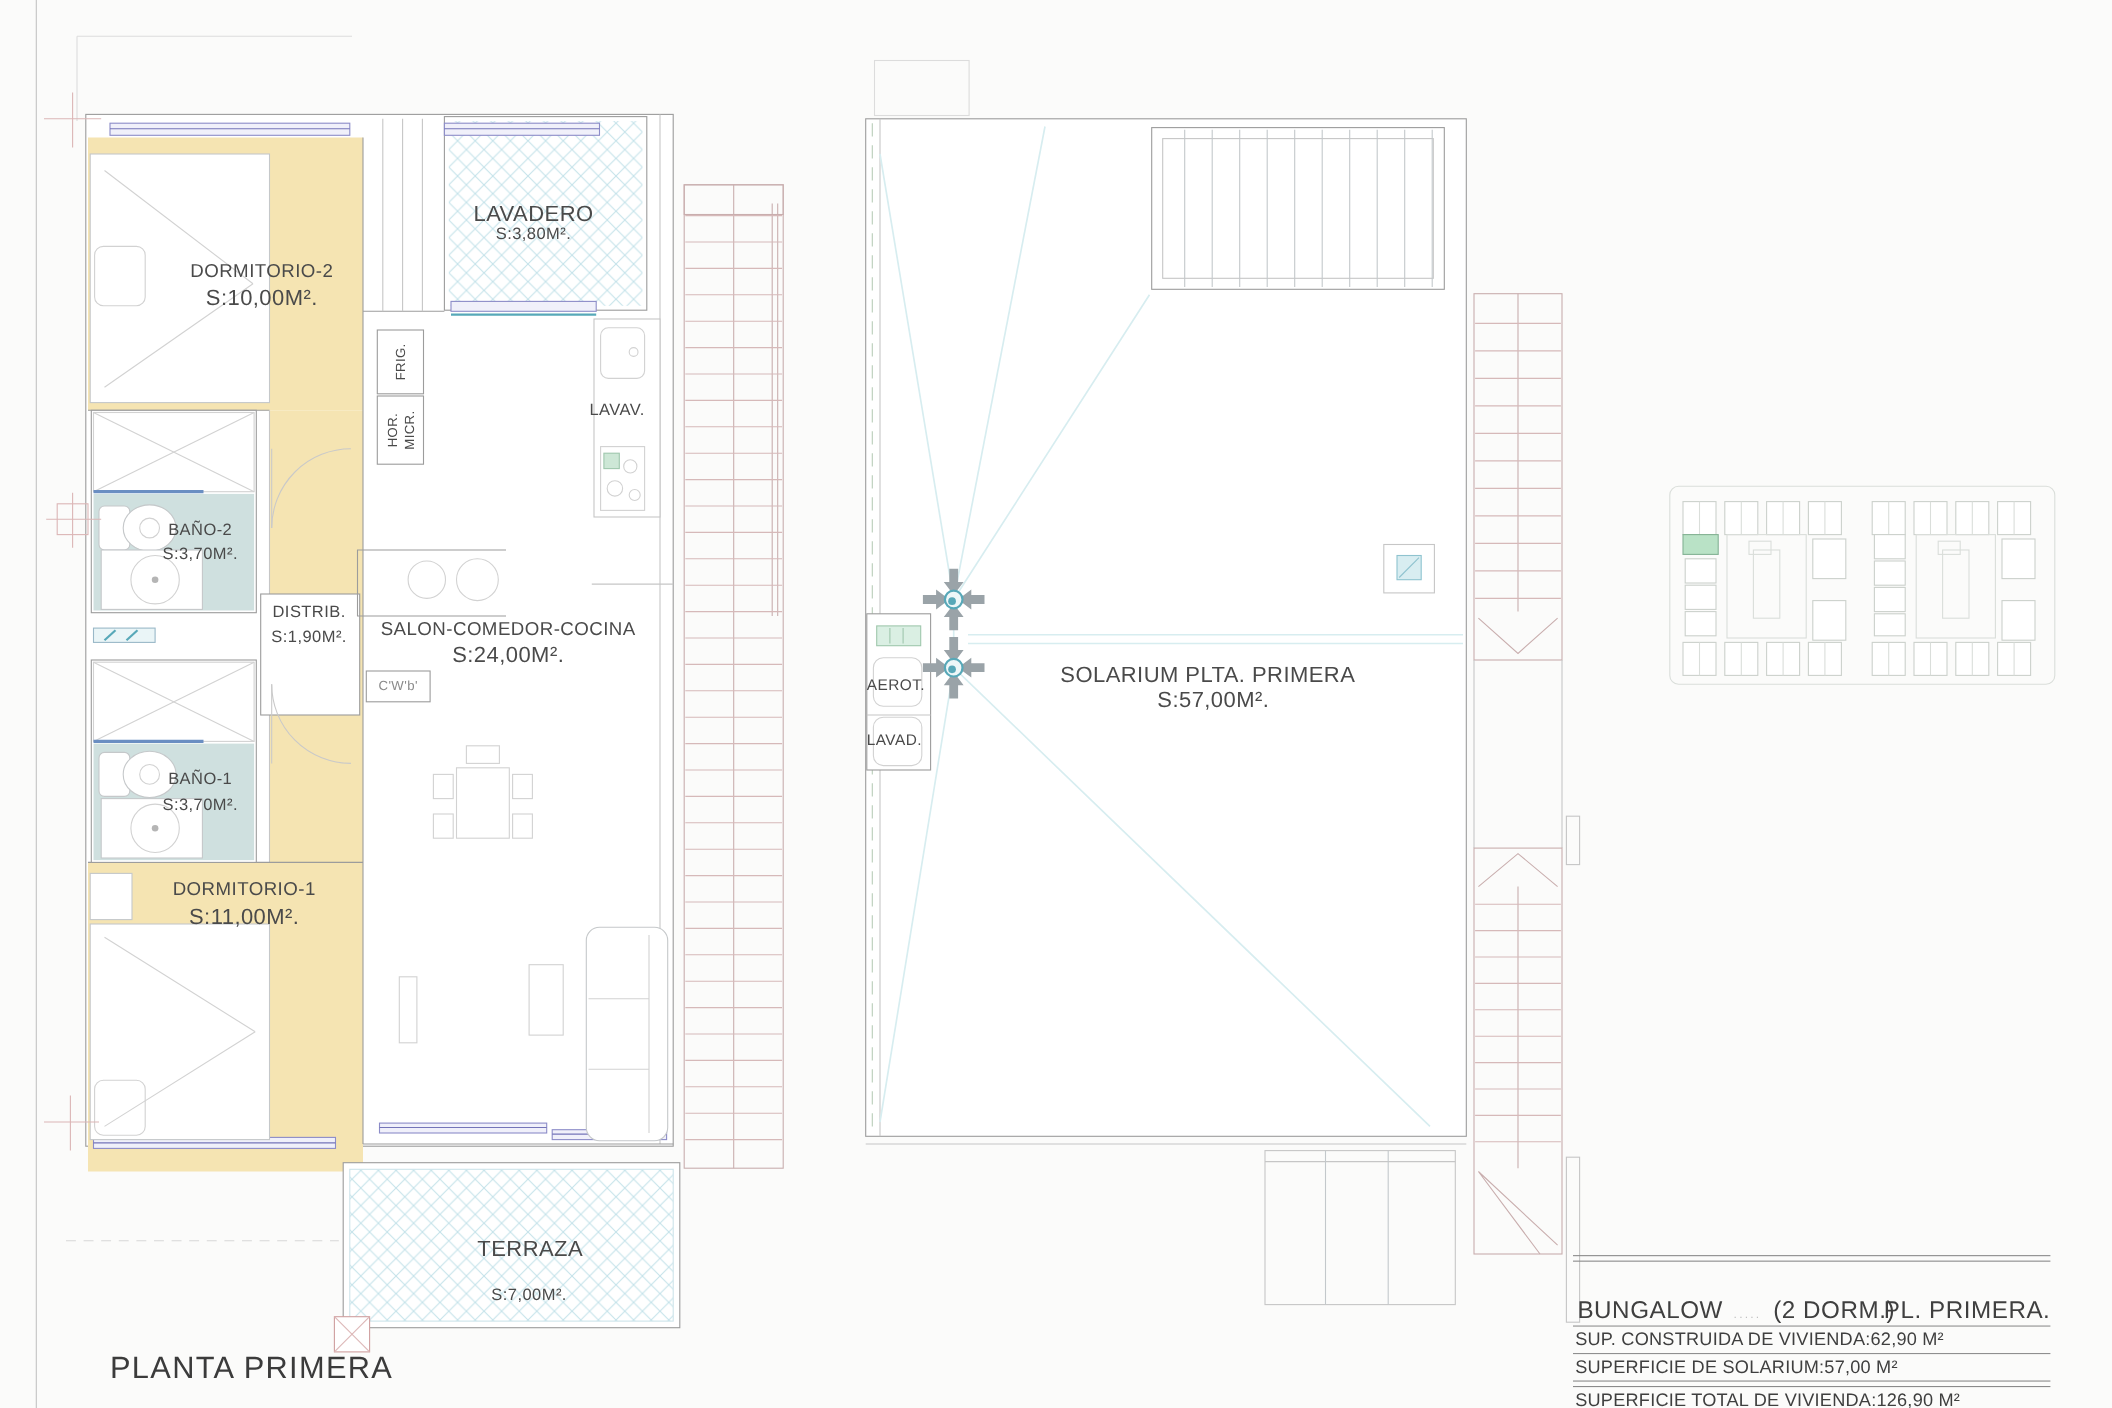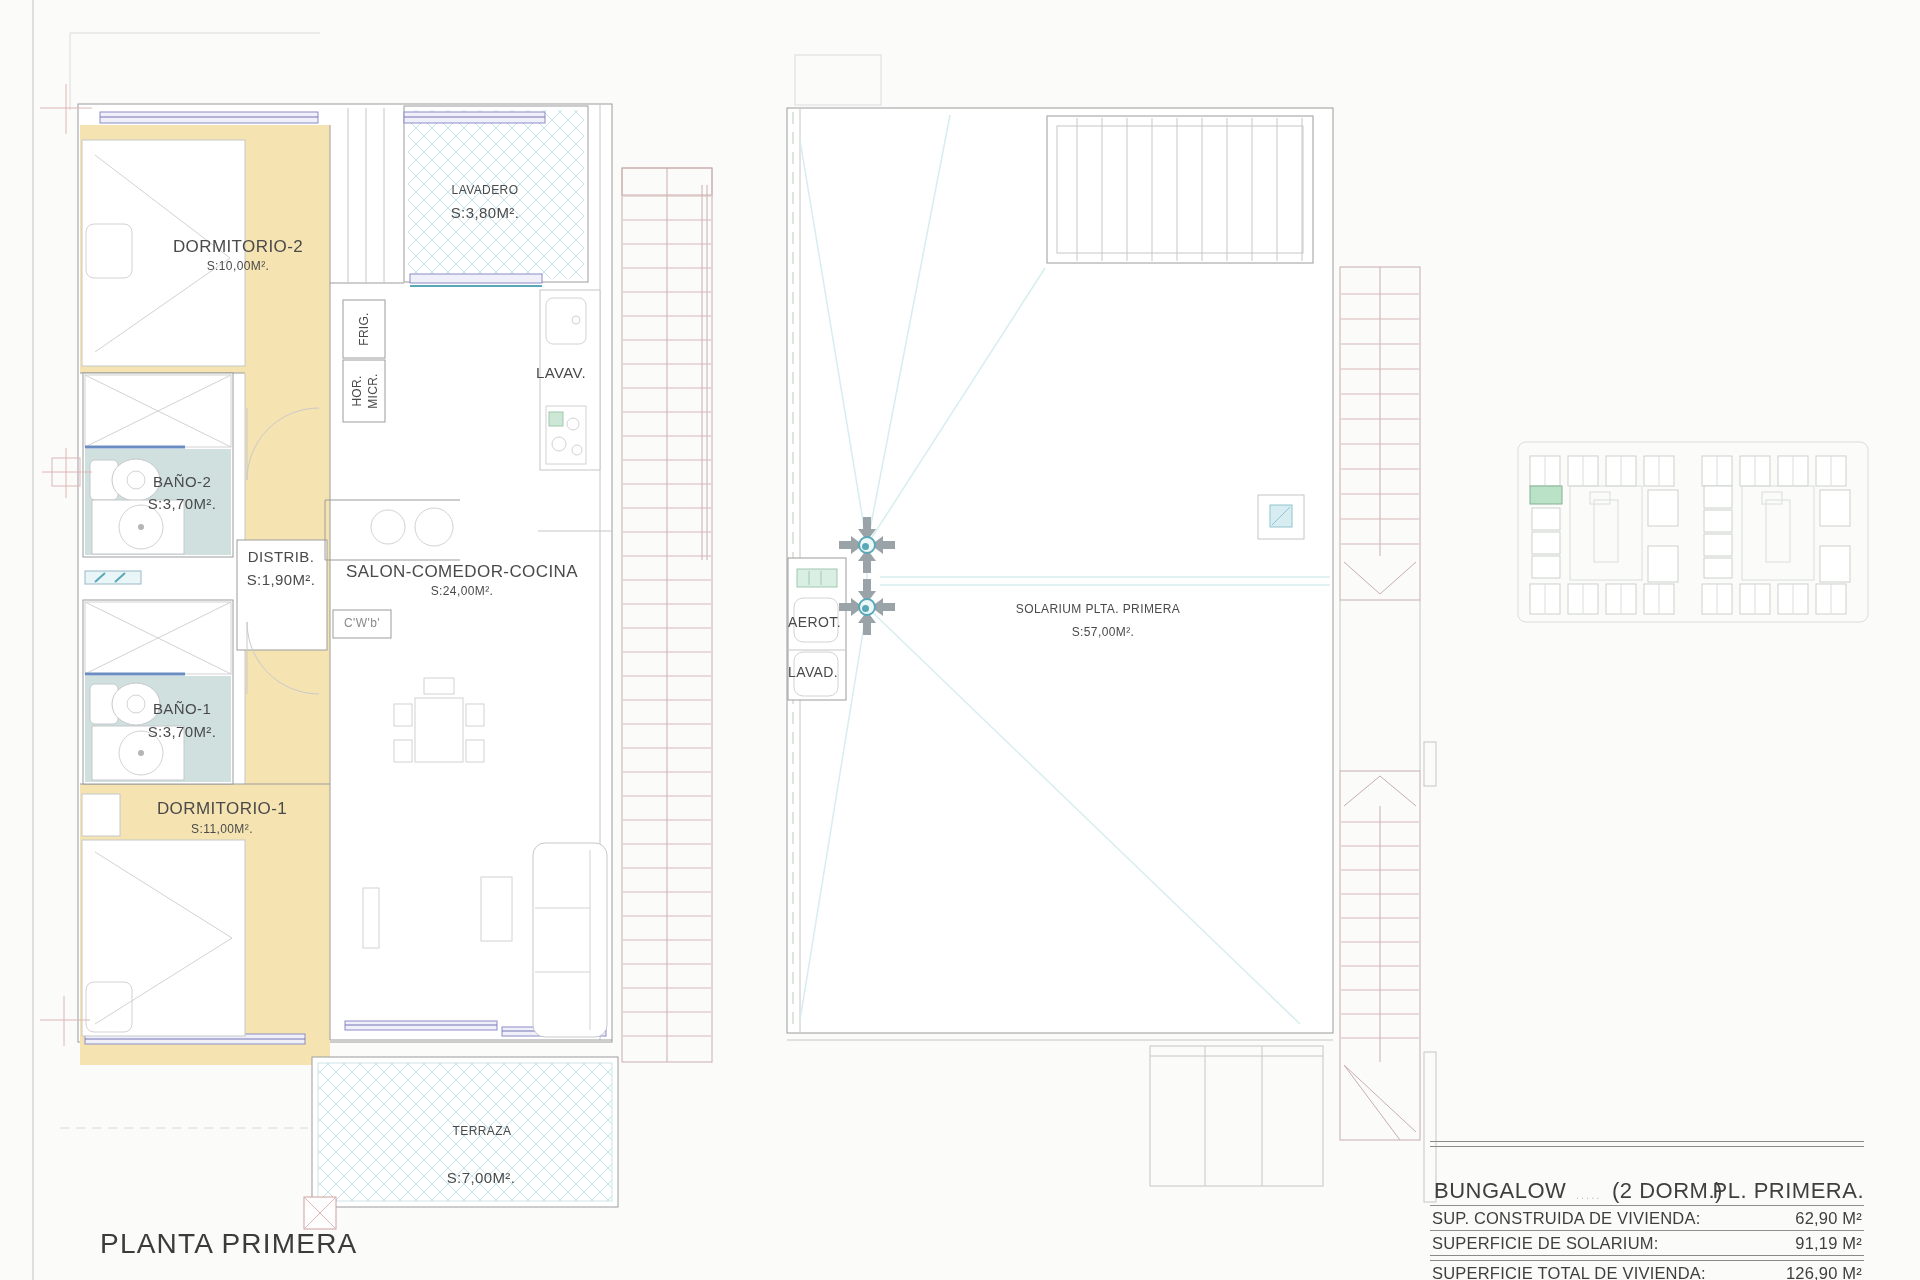--- a/index.html
+++ b/index.html
@@ -25,35 +25,35 @@
   .slope{stroke:#d7edf0;fill:none;stroke-width:1.5}
   .site {stroke:#ccd1cc;fill:#ffffff;stroke-width:1}
   .sitel{stroke:#dadeda;fill:none;stroke-width:1}
   .faint{stroke:#dcdcdc;fill:none;stroke-width:1}
   .gdash{stroke:#b9cdb9;stroke-dasharray:12 8;fill:none;stroke-width:1}
   .ddash{stroke:#d8d8d8;stroke-dasharray:9 7;fill:none;stroke-width:1}
   .arr{fill:#9aa3a8;stroke:none}
   
   .lb{position:absolute;transform:translateX(-50%);font-size:15px;line-height:1.2;
       color:#4a4a4a;text-align:center;letter-spacing:.4px;white-space:nowrap;}
-  .fs17{font-size:17px}.fs16{font-size:12px}.fs14{font-size:14px}.fs12{font-size:12px}
+  .fs17{font-size:17px}.fs16{font-size:20px}.fs14{font-size:14px}.fs12{font-size:12px}
   .la{transform:none;text-align:left}
   .rot{transform:translate(-50%,-50%) rotate(-90deg);font-size:12px;letter-spacing:.3px}
   .title{position:absolute;font-size:28px;letter-spacing:1.2px;color:#3b3b3b;white-space:nowrap}
   .gray{color:#8a8a8a}
   
   #stable{position:absolute;left:1430px;top:1141px;width:434px;color:#3f3f3f;}
   .dbl{height:4px;border-top:1px solid #8a8a8a;border-bottom:1px solid #8a8a8a}
   .sline{border-top:1px solid #8f8f8f;height:0}
   .thead{position:relative;height:32px;font-size:22px;letter-spacing:.5px;margin-top:26px;}
   .thead .t-prod{position:absolute;left:4px;top:5px}
   .thead .t-dots{position:absolute;left:146px;top:16px;font-size:11px;color:#c0c0c0;letter-spacing:2px}
   .thead .t-type{position:absolute;left:182px;top:5px}
   .thead .t-floor{position:absolute;right:0;top:5px}
-  .trow{display:flex;justify-content:space-between;align-items:center;height:24px;
+  .trow{display:flex;justify-content:flex-start;align-items:center;height:24px;
         font-size:16.5px;letter-spacing:.2px;padding:0 2px}
   .trow .val{text-align:right}
 </style>
 </head>
 <body>
 
 <div id="sheet">
 
 <svg width="1920" height="1280" viewBox="0 0 1920 1280">
   <defs>
@@ -479,21 +479,21 @@
     <span class="t-floor">PL. PRIMERA.</span>
   </div>
   <div class="sline"></div>
   <div class="trow">
     <span>SUP. CONSTRUIDA DE VIVIENDA:</span>
     <span class="val">62,90 M²</span>
   </div>
   <div class="sline"></div>
   <div class="trow">
     <span>SUPERFICIE  DE SOLARIUM:</span>
-    <span class="val">91,19 M²</span>
+    <span class="val">57,00 M²</span>
   </div>
   <div class="dbl"></div>
   <div class="trow">
     <span>SUPERFICIE  TOTAL DE VIVIENDA:</span>
     <span class="val">126,90 M²</span>
   </div>
 
 </div>
 
 </div>

